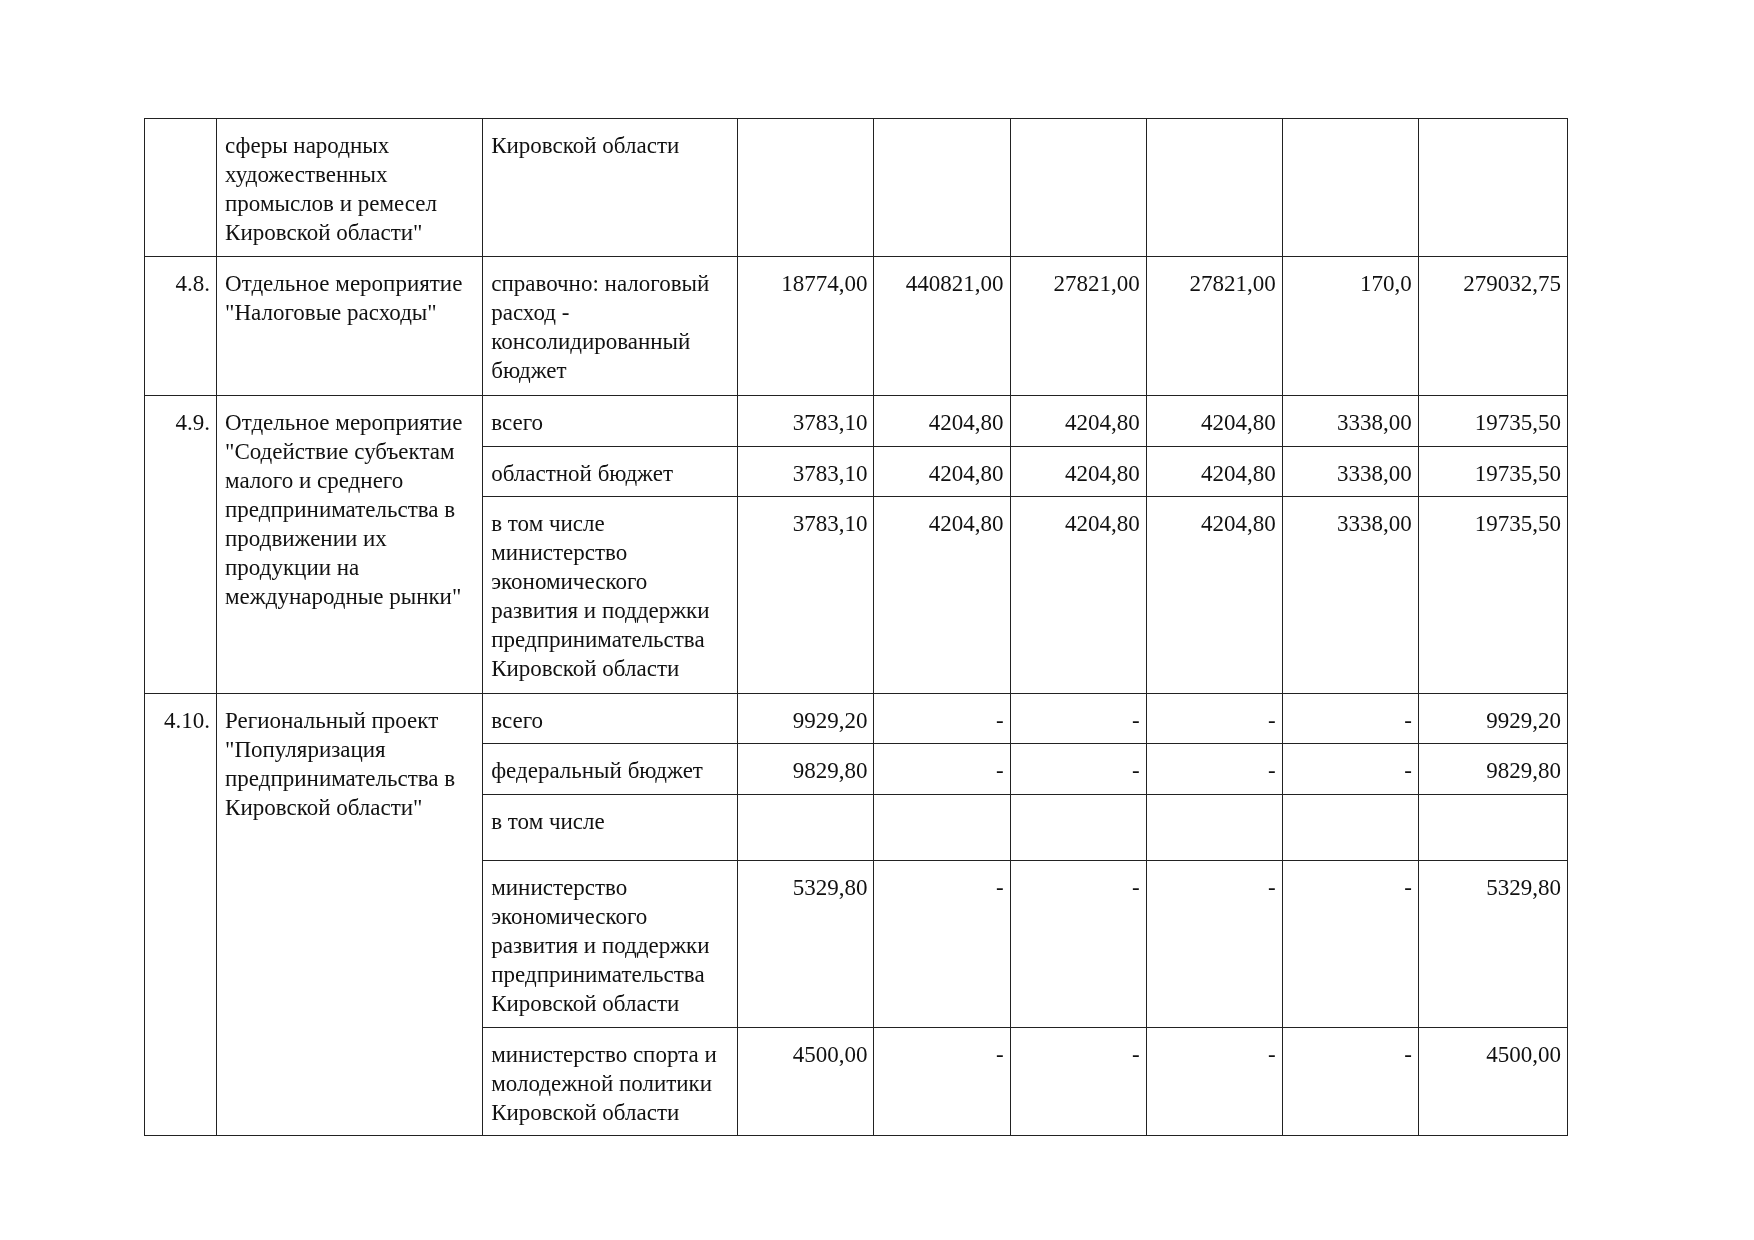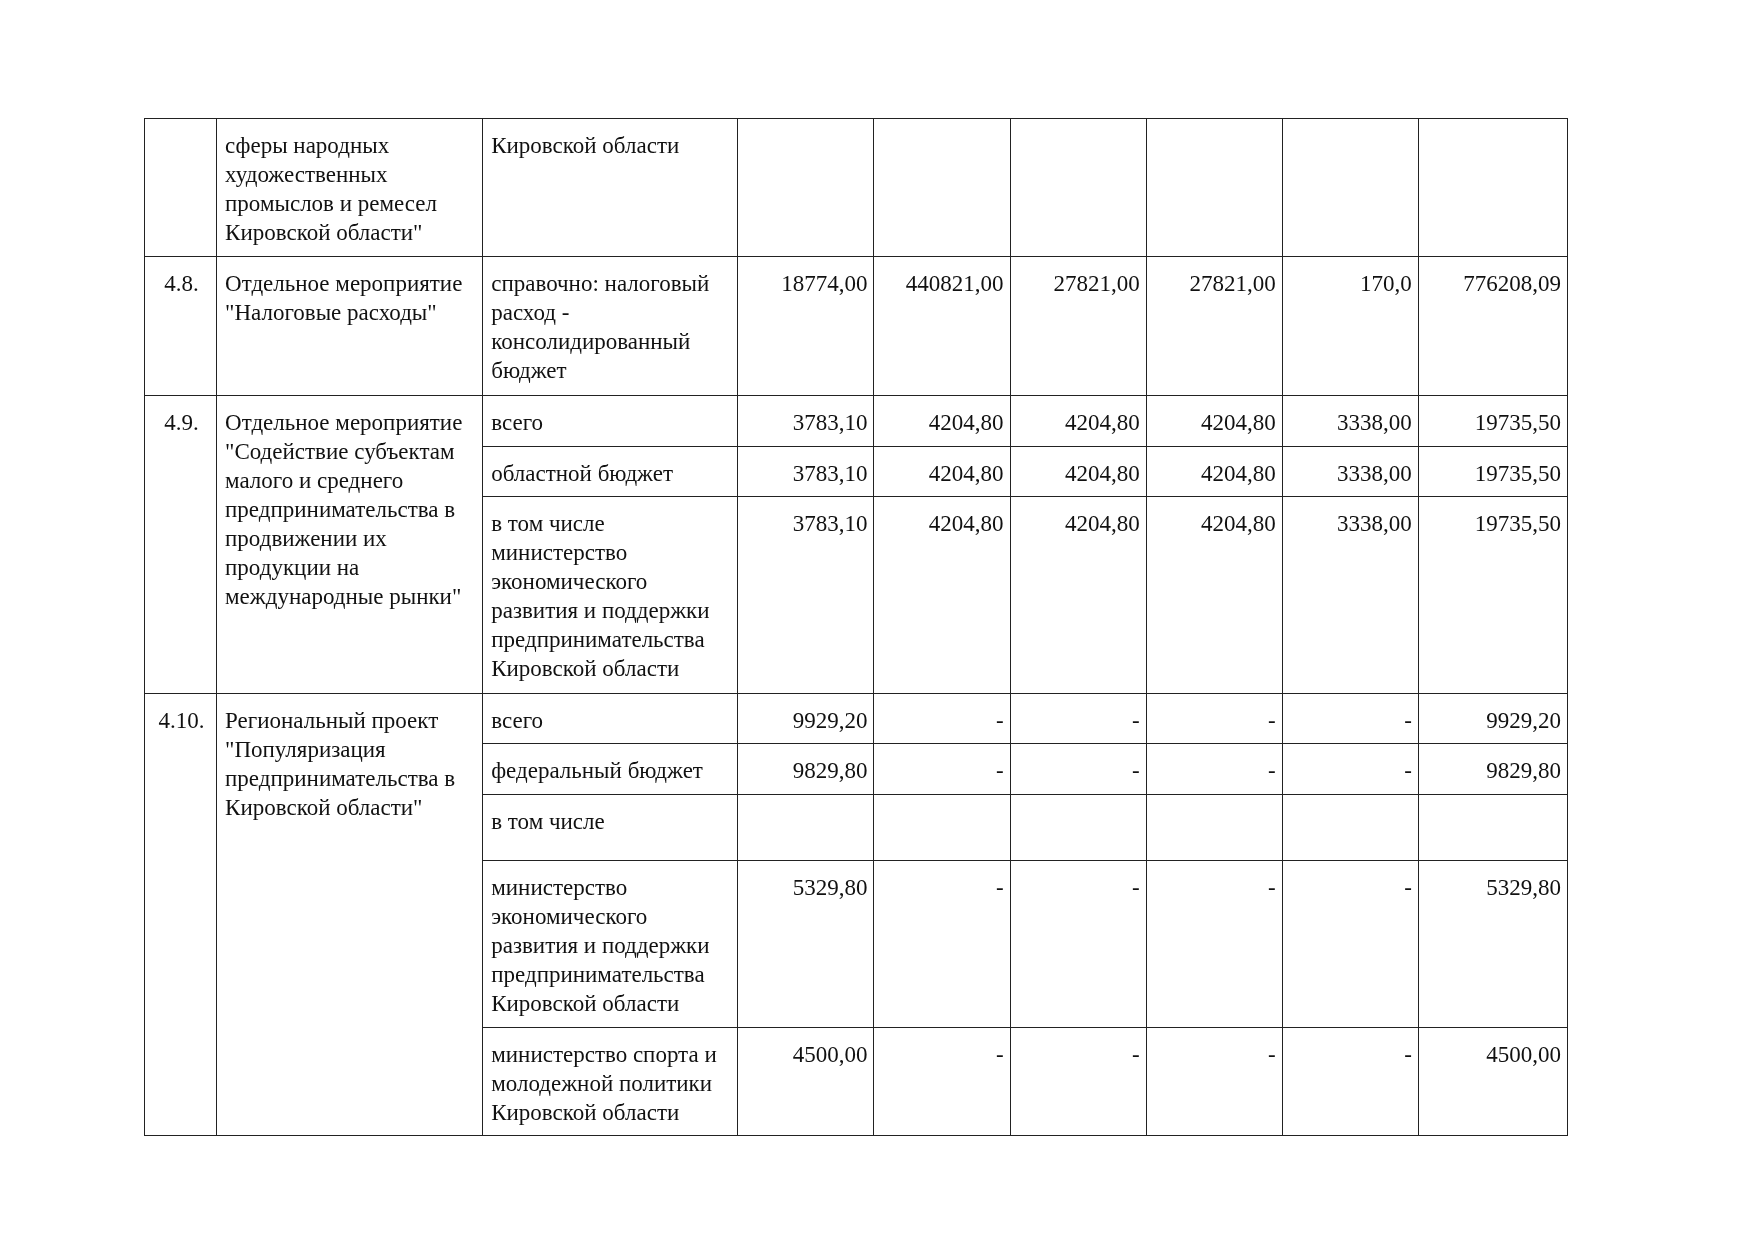--- a/index.html
+++ b/index.html
@@ -8,21 +8,21 @@
   table.budget {
     position: absolute; left: 144px; top: 118px;
     border-collapse: collapse; table-layout: fixed;
     width: 1424px; font-size: 23px; line-height: 29px; padding-left: 16px;
   }
   table.budget td {
     border: 1.5px solid #222; vertical-align: top;
     padding: 12px 6px 8px 8px;
   }
   td.num { text-align: right; }
-  td.idx { text-align: center; padding-left: 2px; padding-right: 2px; }
+  td.idx { text-align: right; padding-left: 2px; padding-right: 2px; }
   col.c0 { width: 72px; } col.c1 { width: 266px; } col.c2 { width: 255px; }
   col.cn { width: 136px; } col.cl { width: 149px; }
 </style>
 </head>
 <body>
 
 <table class="budget">
   <colgroup>
     <col class="c0">
       <col class="c1">
@@ -50,21 +50,21 @@
 
   <tr style="height:139px">
     <td class="idx">4.8.</td>
     <td>Отдельное мероприятие "Налоговые расходы"</td>
     <td>справочно: налоговый расход - консолидированный бюджет</td>
     <td class="num">18774,00</td>
     <td class="num">440821,00</td>
     <td class="num">27821,00</td>
     <td class="num">27821,00</td>
     <td class="num">170,0</td>
-    <td class="num">776208,09</td>
+    <td class="num">279032,75</td>
   </tr>
 
   <tr style="height:51px">
     <td class="idx" rowspan="3">4.9.</td>
     <td rowspan="3">Отдельное мероприятие "Содействие субъектам малого и среднего предпринимательства в продвижении их продукции на международные рынки"</td>
     <td>всего</td>
     <td class="num">3783,10</td>
     <td class="num">4204,80</td>
     <td class="num">4204,80</td>
     <td class="num">4204,80</td>

